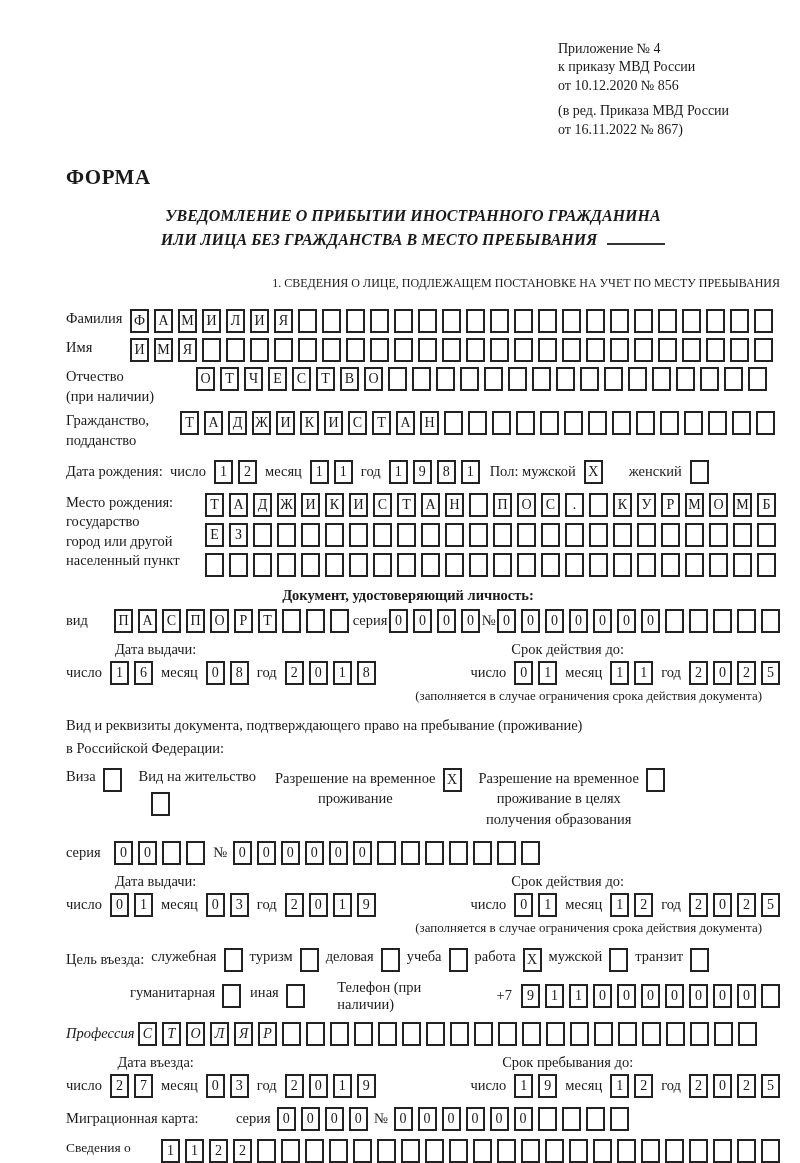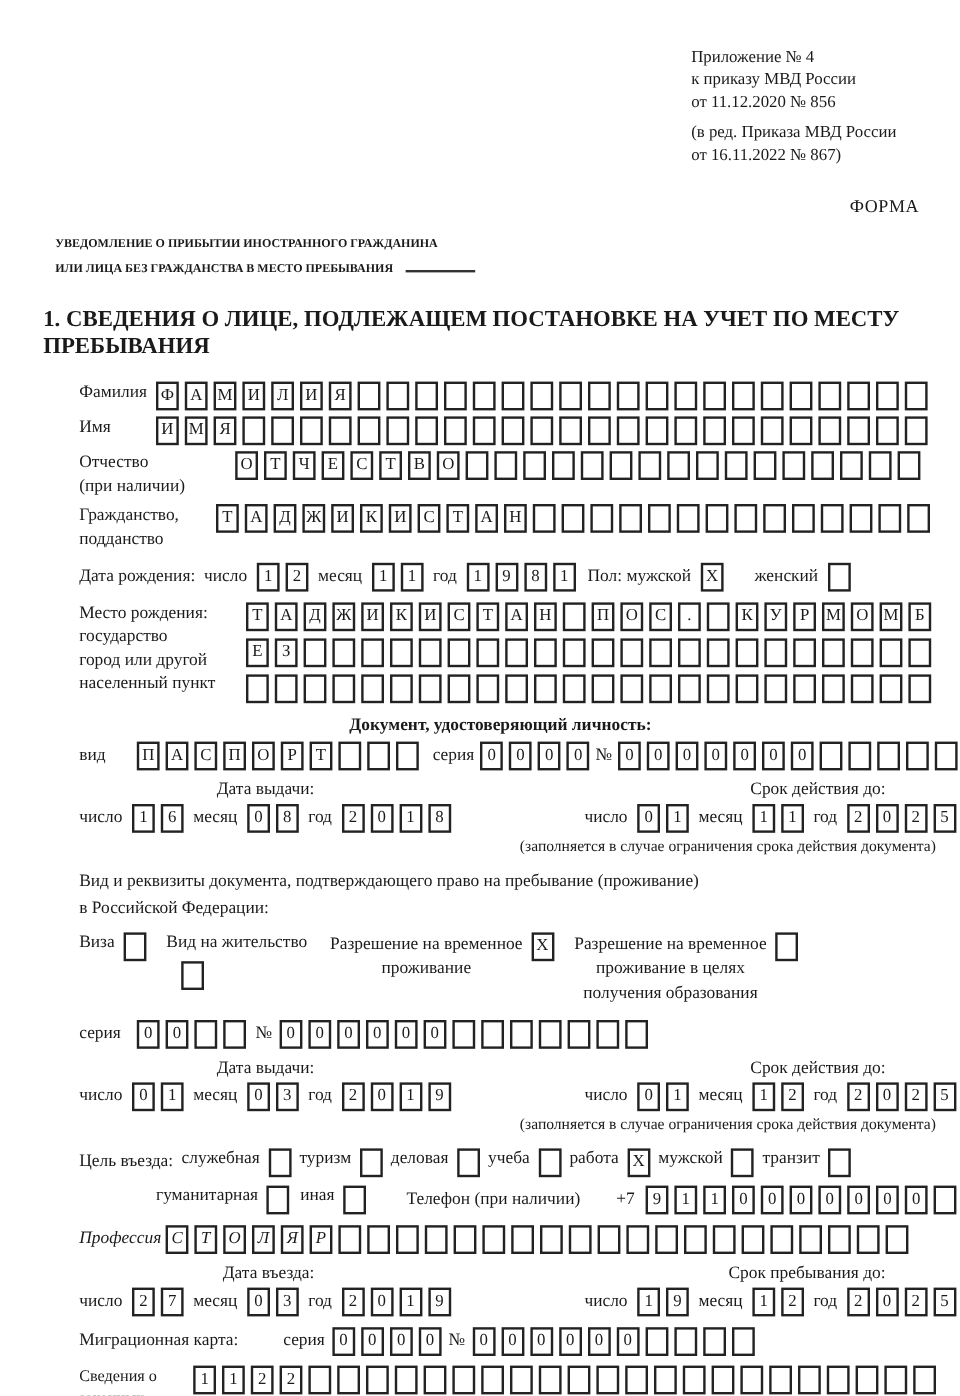--- a/index.html
+++ b/index.html
@@ -1,41 +1,41 @@
 <!DOCTYPE html>
 <html><head>
 <meta charset="utf-8">
 <style>
   html,body{margin:0;padding:0;}
   body{
     width:800px;height:1163px;overflow:hidden;background:#ffffff;color:#1a1a1a;
     font-family:"Liberation Serif","DejaVu Serif",serif;font-size:14.5px;
   }
-  .page{box-sizing:border-box;width:800px;height:911px;padding:40px 2px 0 66px;}
+  .page{box-sizing:border-box;width:800px;height:911px;padding:40px 20px 0 66px;}
   
   .annex{width:200px;margin-left:auto;margin-right:22px;font-size:14px;line-height:1.32;}
   .annex .grp2{margin-top:7px;}
-  .forma{ text-align:right;margin:26px 32px 0 0;font-weight:normal;font-size:15px;letter-spacing:.5px;}
-  .title{ font-weight:bold;font-size:10px;line-height:1.5;margin:14px 0 0 -20px;}
+  .forma{ margin:26px 32px 0 0;font-weight:bold;font-size:21px;letter-spacing:.5px;}
+  .title{ text-align:center;font-weight:bold;font-size:16px;line-height:1.5;margin:14px 0 0 -20px;font-style:italic;}
   .title-underline{display:inline-block;width:58px;border-bottom:2px solid #333;height:14px;margin-left:10px;}
-  .sec-head{text-align:left;font-weight:bold;font-size:19px;margin:24px 0 18px -30px;}
+  .sec-head{text-align:right;font-weight:normal;font-size:12px;margin:24px 0 18px -30px;}
   
   .frow{display:flex;align-items:flex-start;margin:5px 0;}
   .lbl{flex:0 0 auto;line-height:1.35;}
   .w64{width:64px;} .w130{width:130px;} .w114{width:114px;} .w139{width:139px;} .w72{width:72px;} .w95{width:95px;font-size:13.5px;}
   .cells{display:inline-flex;gap:5px;flex:0 0 auto;}
   .cell{
     flex:0 0 auto;box-sizing:border-box;width:19px;height:24px;border:2px solid #222;
     display:inline-flex;align-items:center;justify-content:center;font-size:14px;background:#fff;
   }
   .stack{display:flex;flex-direction:column;gap:6px;}
   
   .dual{display:flex;margin-top:8px;}
   .dual > div{flex:1 1 50%;}
-  .dhead{text-align:right;font-size:14.5px;margin-bottom:3px;}
+  .dhead{text-align:center;font-size:14.5px;margin-bottom:3px;}
   .dhead-left{margin-right:170px;}
   .dhead-right{margin-right:60px;}
   .dgrp{display:inline-flex;align-items:center;gap:8px;white-space:nowrap;}
   .dgrp .cells{gap:5px;}
   .note{font-size:13px;text-align:right;margin:3px 18px 0 0;}
   .inline-gap{display:inline-block;width:10px;}
   
   .optrow{display:flex;align-items:flex-start;gap:9px;margin:8px 0 0 0;flex-wrap:nowrap;}
   .opt{display:inline-flex;align-items:flex-start;gap:7px;white-space:nowrap;}
   .opt .cell{margin-top:0px;}
@@ -44,21 +44,21 @@
   .plain{line-height:1.6;} .mt10{margin-top:10px;}
 </style>
 </head>
 <body>
 
 <div class="page">
 
   <div class="annex">
     <div>Приложение № 4</div>
     <div>к приказу МВД России</div>
-    <div>от 11.12.2020 № 856</div>
+    <div>от 10.12.2020 № 856</div>
     <div class="grp2">
       <div>(в ред. Приказа МВД России</div>
       <div>от 16.11.2022 № 867)</div>
     </div>
   </div>
 
   <div class="forma">ФОРМА</div>
 
   <div class="title">
     <div>УВЕДОМЛЕНИЕ О ПРИБЫТИИ ИНОСТРАННОГО ГРАЖДАНИНА</div>

